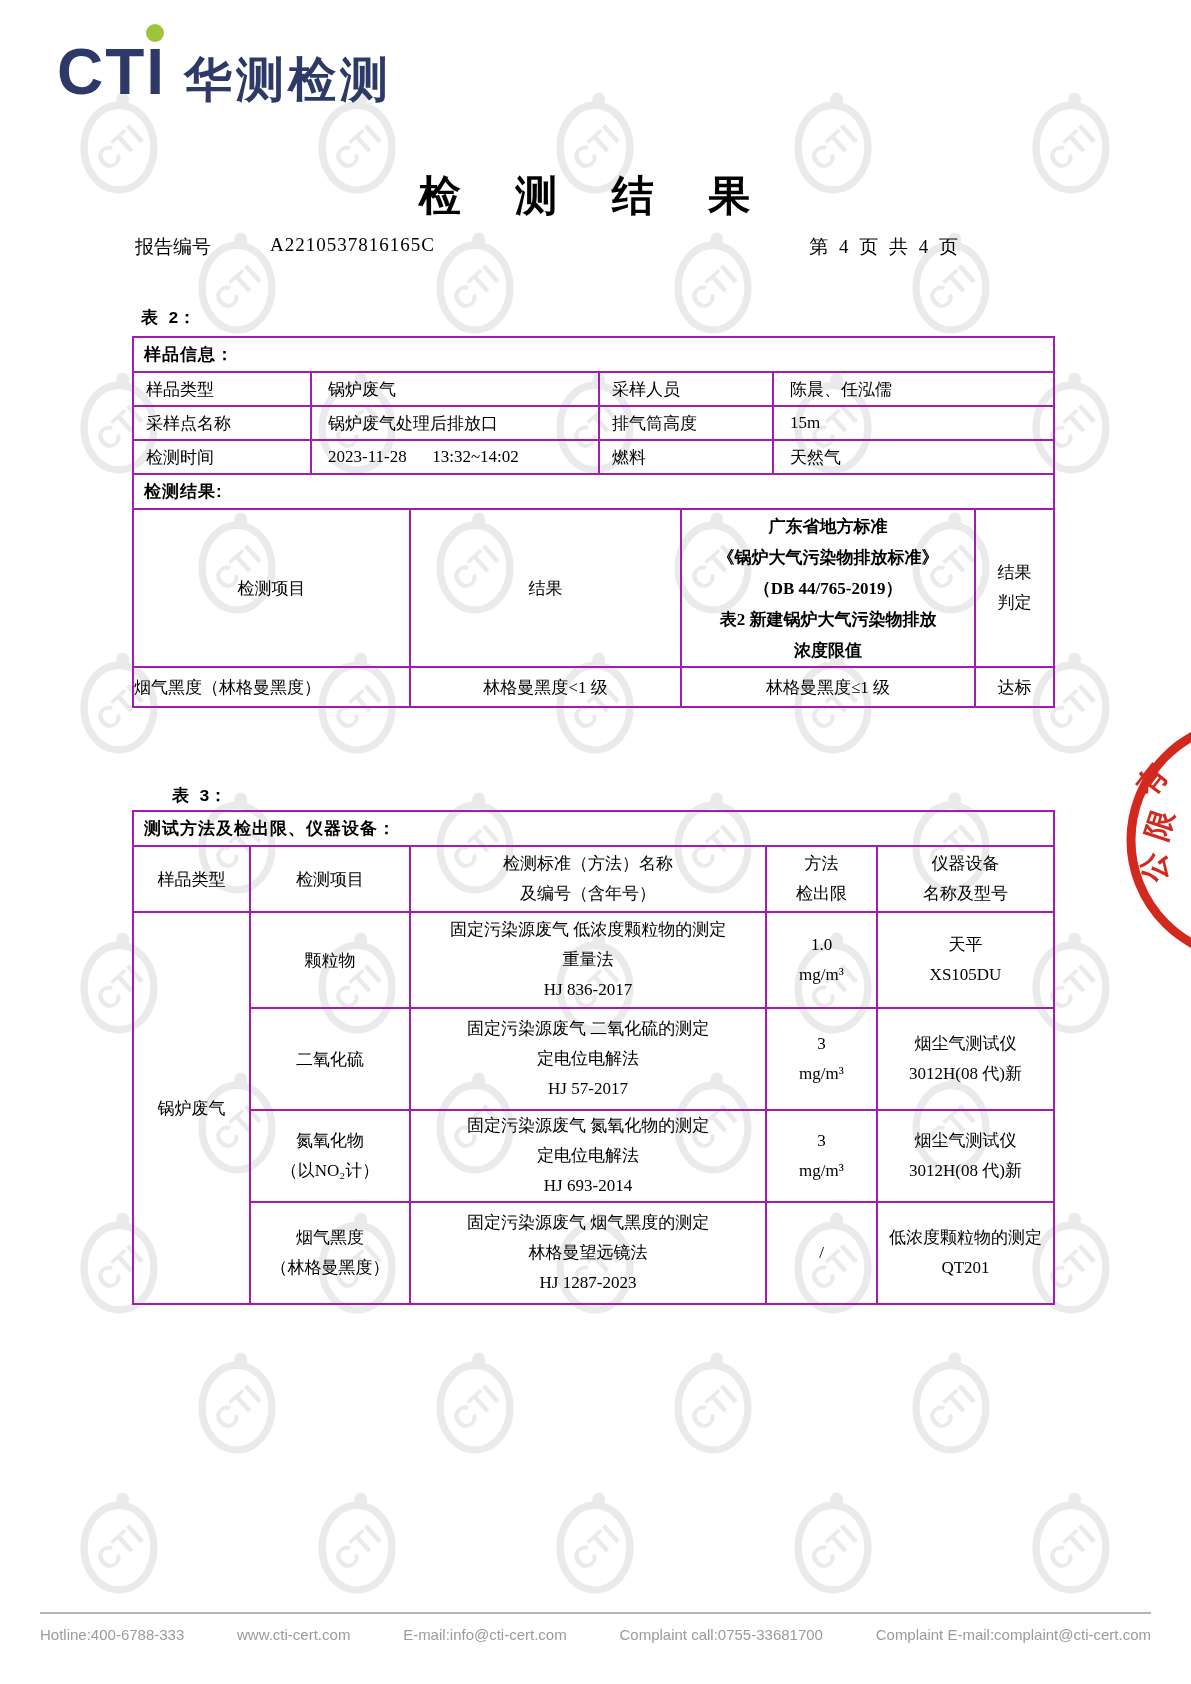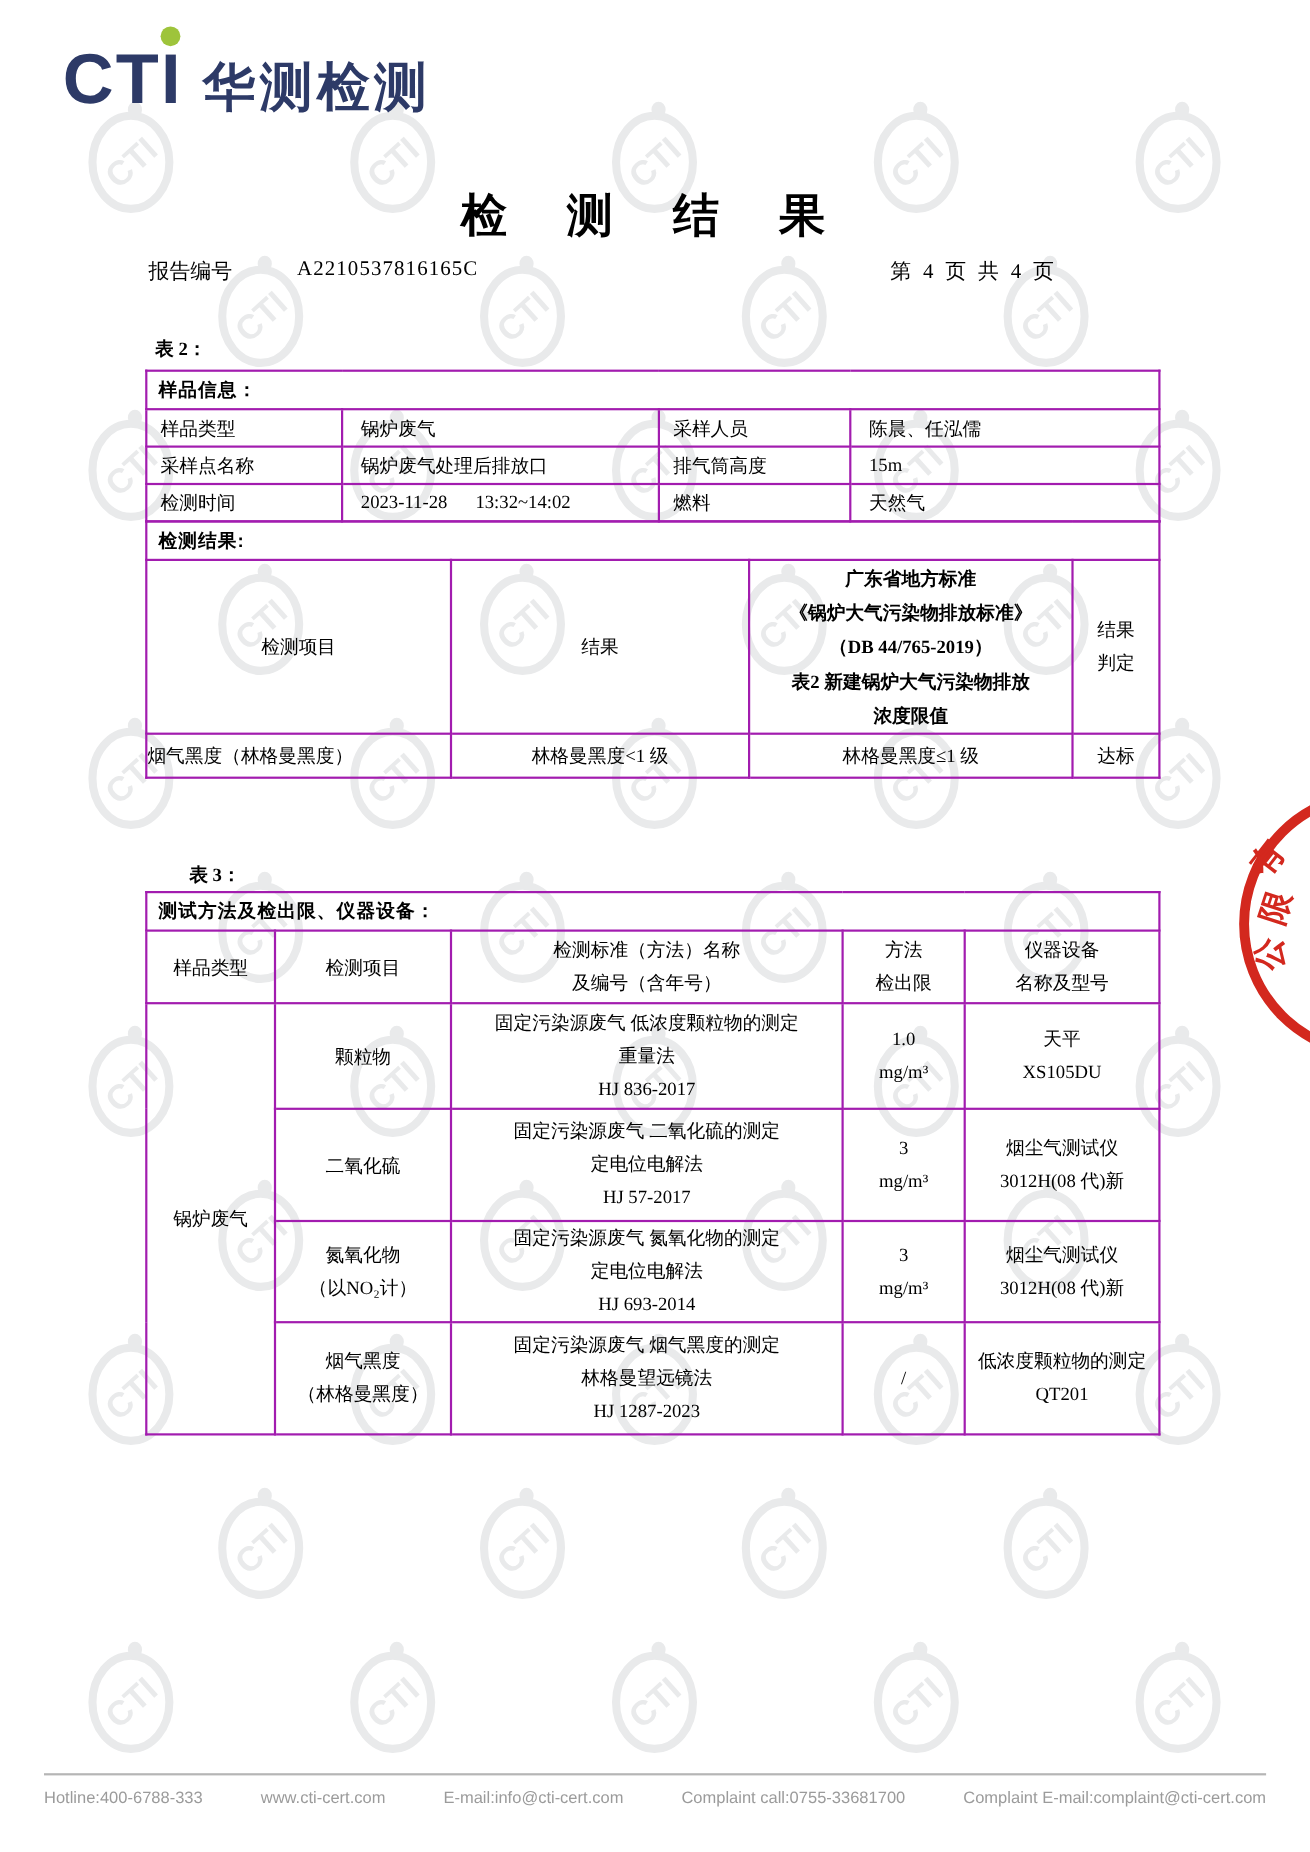--- a/index.html
+++ b/index.html
@@ -26,21 +26,21 @@
   .doc-title{
     position:absolute;left:0;top:168px;width:1191px;text-align:center;
     font-size:42px;font-weight:bold;letter-spacing:22px;z-index:2;
   }
   .report-row{position:absolute;left:135px;top:234px;width:921px;font-size:19px;z-index:2;}
   .report-label{position:absolute;left:0;top:0;}
   .report-no{position:absolute;left:135px;top:0;letter-spacing:1px;}
   .page-info{position:absolute;right:95px;top:0;letter-spacing:3px;}
   
   .tbl-caption{position:absolute;font-size:17px;font-weight:bold;z-index:2;
-    font-family:Liberation Serif, serif;}
+    font-family:Liberation Mono, monospace;}
   #t2-caption{left:141px;top:306px;}
   #t3-caption{left:172px;top:784px;}
   
   .tbl-wrap{position:absolute;left:132px;width:921px;z-index:2;}
   #table2{top:336px;}
   #table3{top:810px;}
   table{border-collapse:collapse;table-layout:fixed;width:921px;background:transparent;}
   table + table{margin-top:-2px;}
   td{border:2px solid #a21caf;font-size:17px;padding:0;vertical-align:middle;background:transparent;}
   .band{font-weight:bold;font-size:17px;text-align:left;padding:5px 10px;

